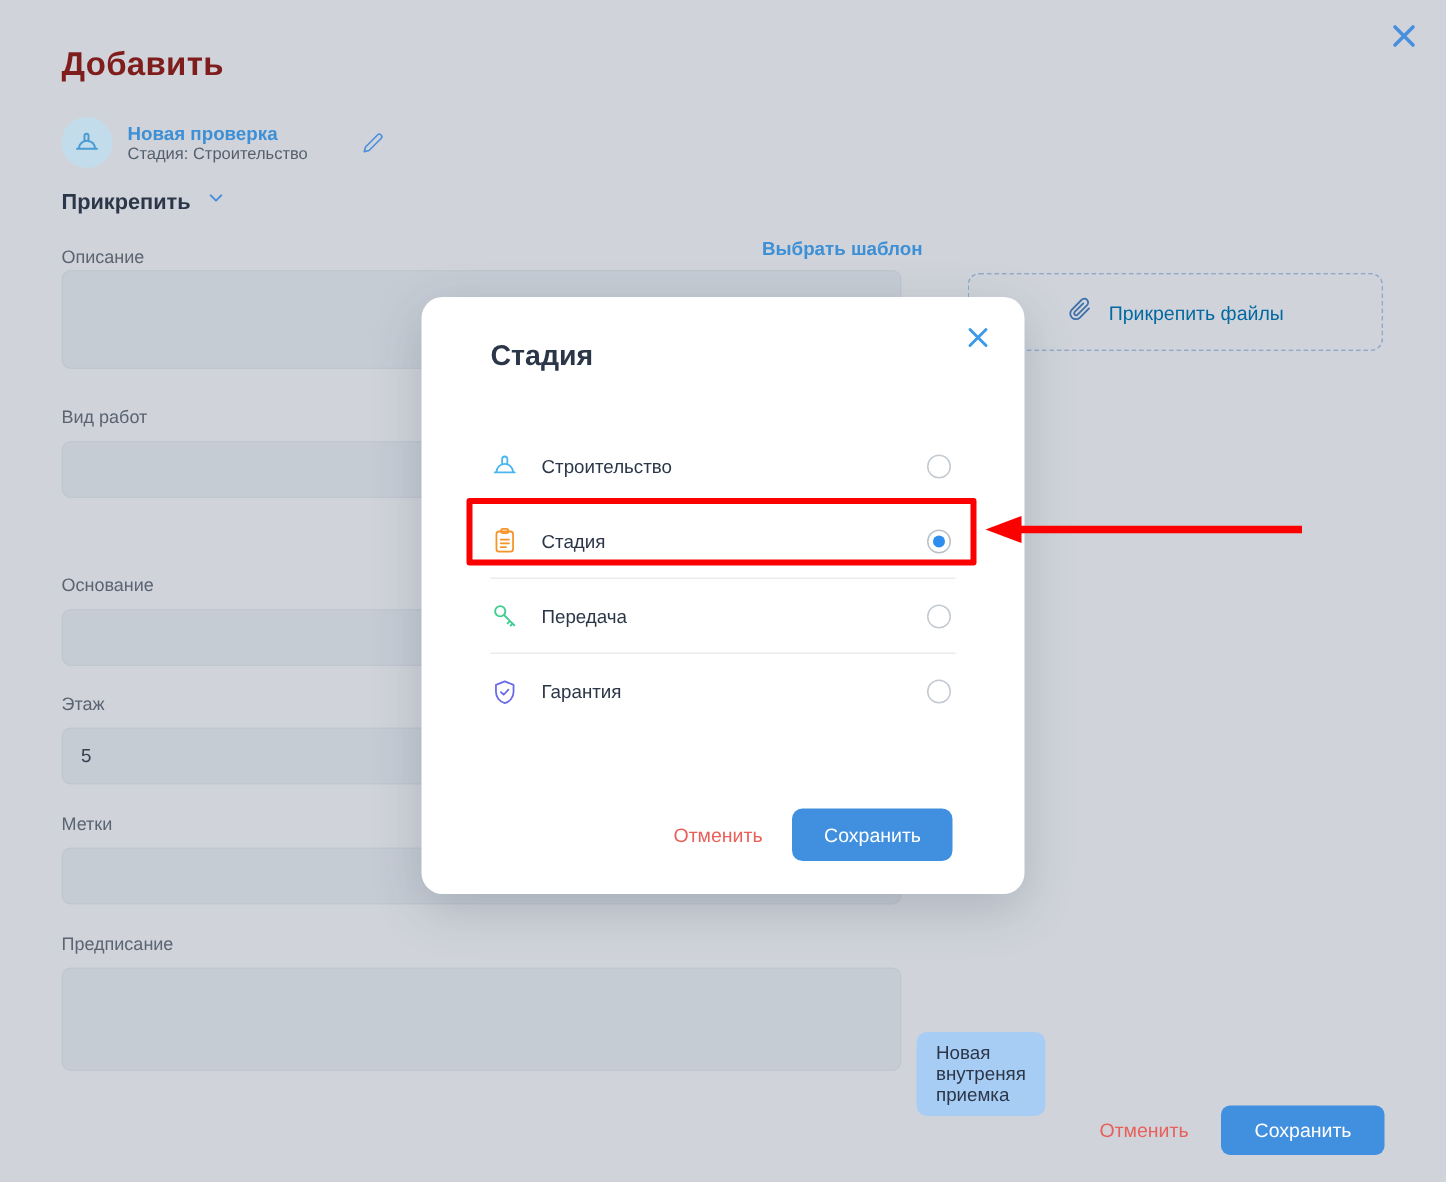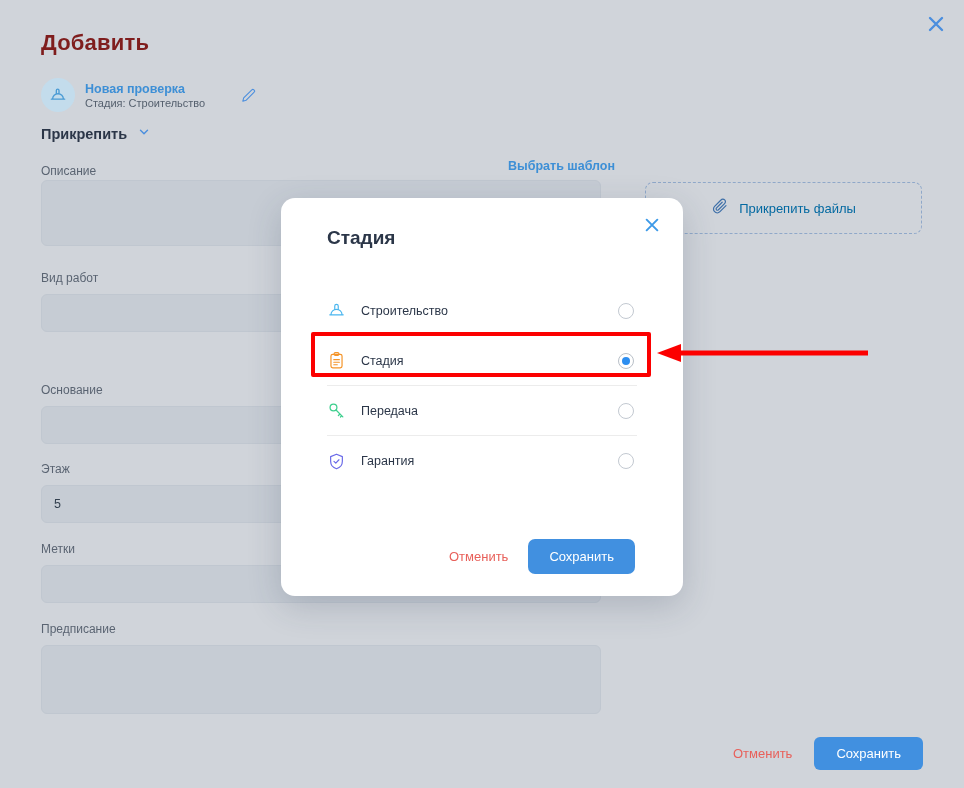--- a/index.html
+++ b/index.html
@@ -322,20 +322,21 @@
         <svg width="19" height="19" viewBox="0 0 24 24" aria-hidden="true">
           <path d="M12 2.8l7.4 3v6c0 4.5-3.1 8.2-7.4 9.4-4.3-1.2-7.4-4.9-7.4-9.4v-6l7.4-3z" fill="none" stroke="#6a6ae8" stroke-width="1.5" stroke-linejoin="round"></path>
           <path d="M8.8 11.8l2.3 2.3 4-4.3" fill="none" stroke="#6a6ae8" stroke-width="1.5" stroke-linecap="round" stroke-linejoin="round"></path>
         </svg>
       </span>
       <span class="olabel">Гарантия</span>
       <span class="radio"></span>
     </div>
   </div>
 
+  <div class="chip">Новая внутреняя приемка</div>
 
   <div class="modal-actions">
     <button class="btn-cancel-modal">Отменить</button>
     <button class="btn-save-modal">Сохранить</button>
   </div>
 </div>
 
 <div class="hl-box"></div>
 <svg class="arrow" width="215" height="30" viewBox="0 0 215 30">
   <path d="M213 15 H22" stroke="#fc0000" stroke-width="5" stroke-linecap="butt"></path>

